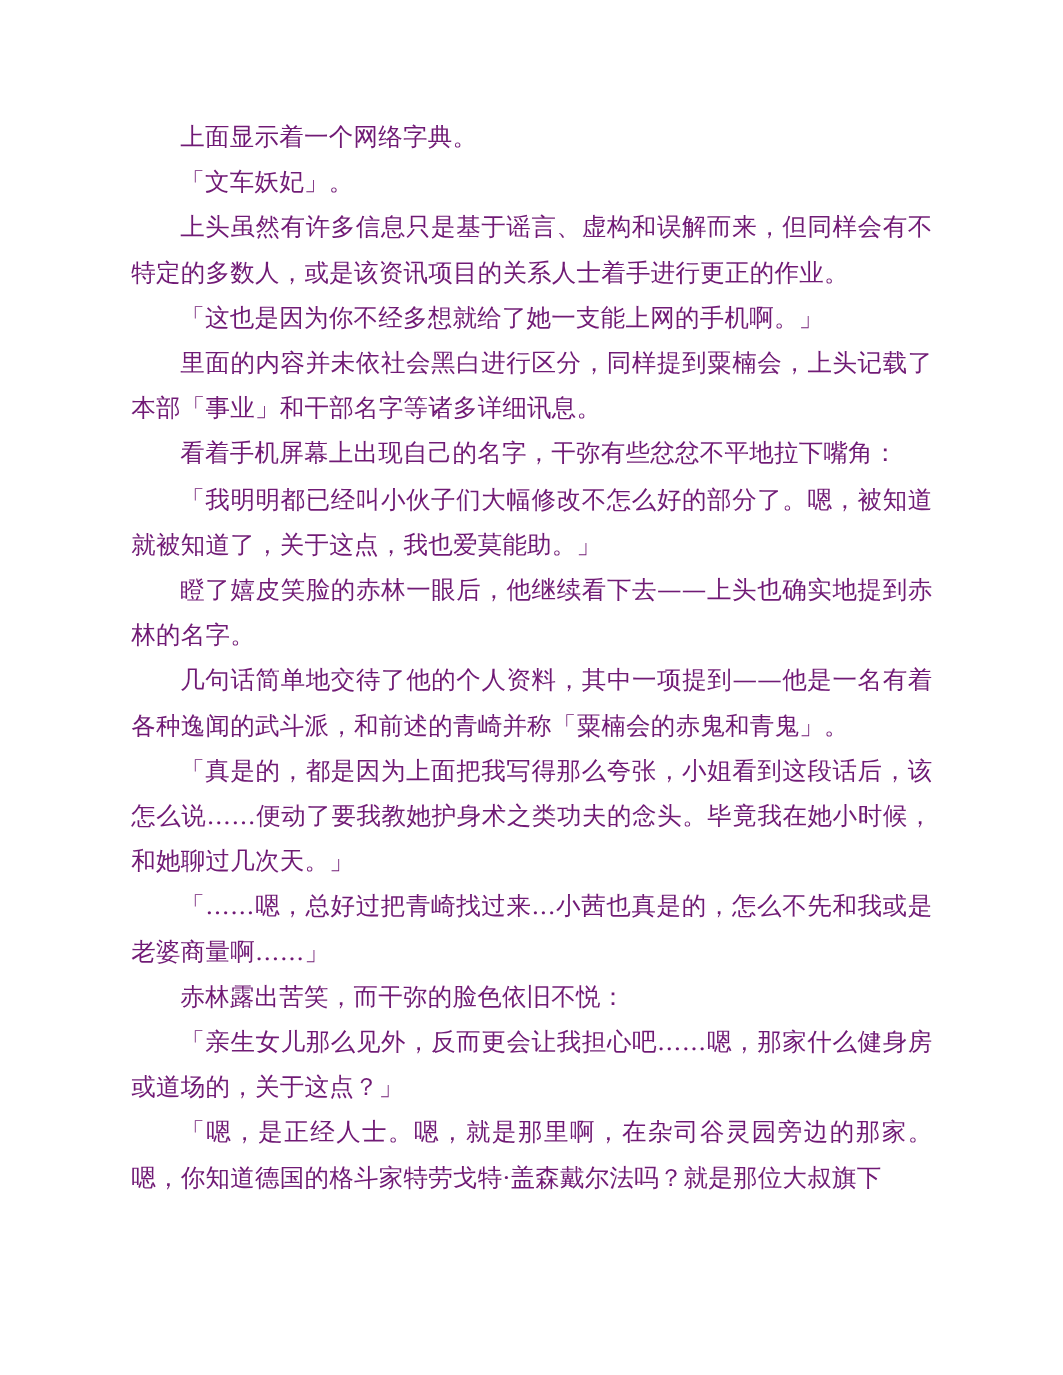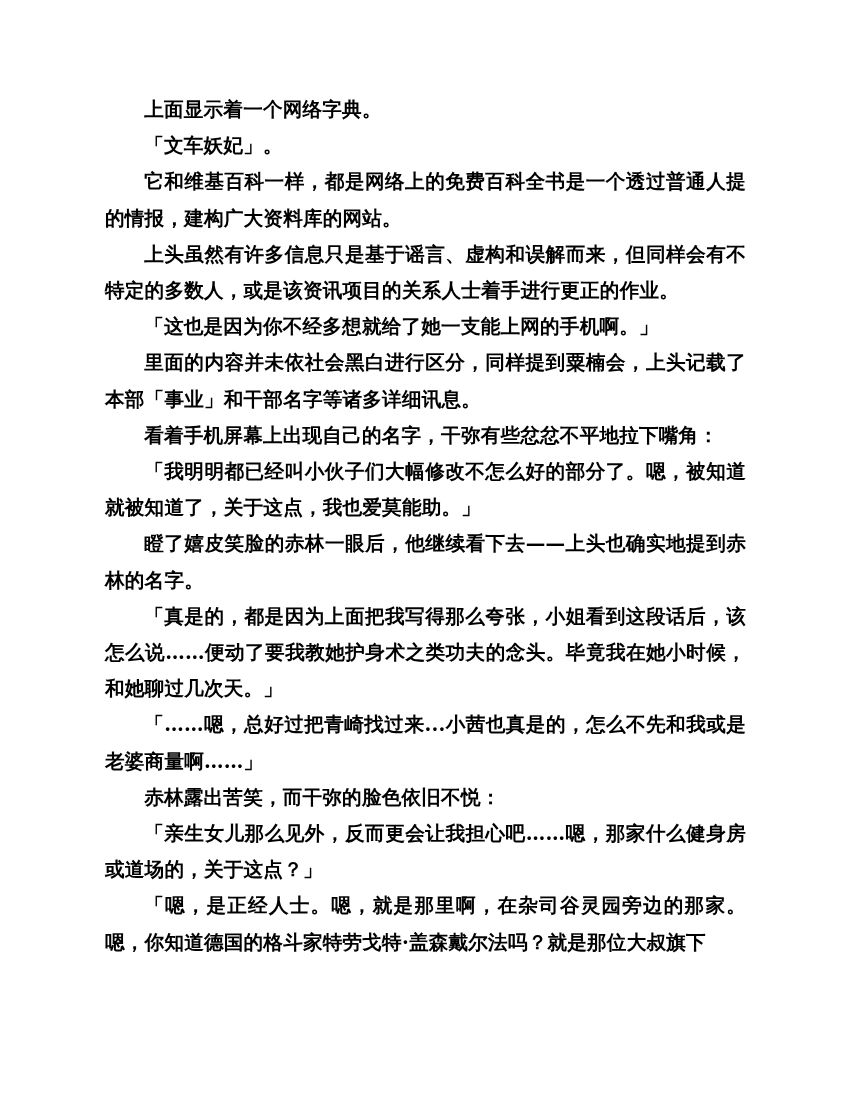--- a/index.html
+++ b/index.html
@@ -32,45 +32,45 @@
 
   p.para {
     margin: 0;
     padding: 0;
     font-size: 19.6px;
     line-height: 36.2px;
     text-indent: 2em;
     text-align: justify;
     text-justify: inter-character;
     letter-spacing: 0.2px;
-    color: #000000;
+    color: #701a75;
     word-break: break-all;
-    font-weight: 700;
+    font-weight: 400;
   }
 
   
   #text-column p.para:last-child {
     overflow: hidden;
   }
 </style>
 </head>
 <body>
 
 <div id="page">
   <div id="text-column">
 
     <p class="para">上面显示着一个网络字典。</p>
     <p class="para">「文车妖妃」。</p>
-    <p class="para">它和维基百科一样，都是网络上的免费百科全书是一个透过普通人提的情报，建构广大资料库的网站。</p>
     <p class="para">上头虽然有许多信息只是基于谣言、虚构和误解而来，但同样会有不特定的多数人，或是该资讯项目的关系人士着手进行更正的作业。</p>
     <p class="para">「这也是因为你不经多想就给了她一支能上网的手机啊。」</p>
     <p class="para">里面的内容并未依社会黑白进行区分，同样提到粟楠会，上头记载了本部「事业」和干部名字等诸多详细讯息。</p>
     <p class="para">看着手机屏幕上出现自己的名字，干弥有些忿忿不平地拉下嘴角：</p>
     <p class="para">「我明明都已经叫小伙子们大幅修改不怎么好的部分了。嗯，被知道就被知道了，关于这点，我也爱莫能助。」</p>
     <p class="para">瞪了嬉皮笑脸的赤林一眼后，他继续看下去——上头也确实地提到赤林的名字。</p>
+    <p class="para">几句话简单地交待了他的个人资料，其中一项提到——他是一名有着各种逸闻的武斗派，和前述的青崎并称「粟楠会的赤鬼和青鬼」。</p>
     <p class="para">「真是的，都是因为上面把我写得那么夸张，小姐看到这段话后，该怎么说……便动了要我教她护身术之类功夫的念头。毕竟我在她小时候，和她聊过几次天。」</p>
     <p class="para">「……嗯，总好过把青崎找过来...小茜也真是的，怎么不先和我或是老婆商量啊……」</p>
     <p class="para">赤林露出苦笑，而干弥的脸色依旧不悦：</p>
     <p class="para">「亲生女儿那么见外，反而更会让我担心吧……嗯，那家什么健身房或道场的，关于这点？」</p>
     <p class="para">「嗯，是正经人士。嗯，就是那里啊，在杂司谷灵园旁边的那家。嗯，你知道德国的格斗家特劳戈特·盖森戴尔法吗？就是那位大叔旗下</p>
 
   </div>
 </div>
 
 </body></html>

